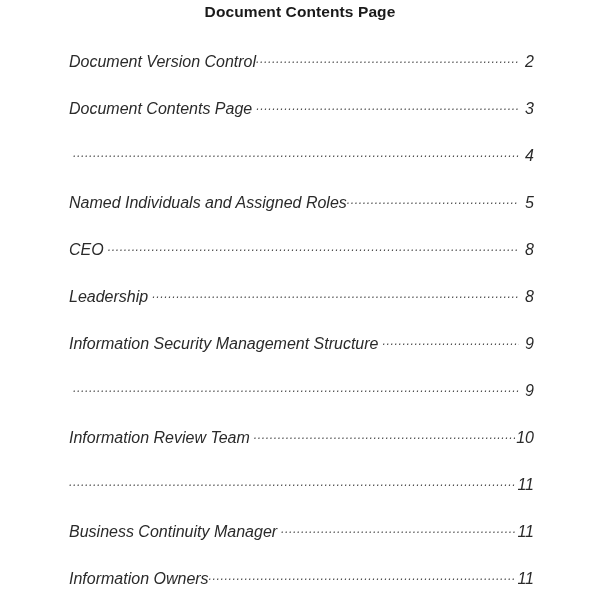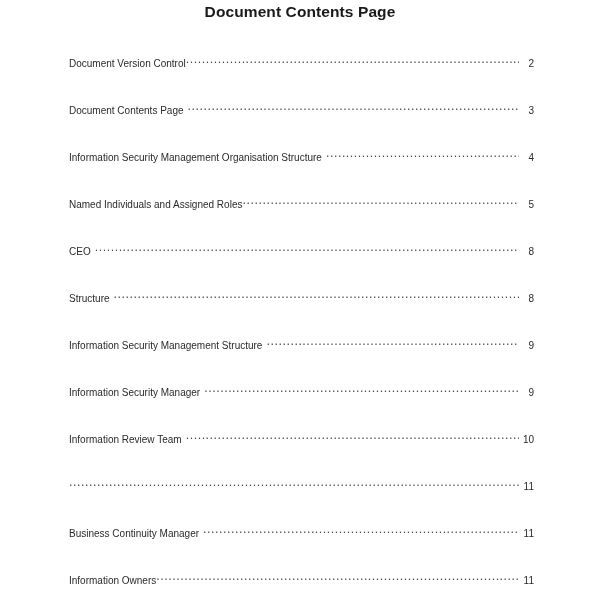--- a/index.html
+++ b/index.html
@@ -37,24 +37,25 @@
   .toc {
     position: absolute;
     left: 69px;
     top: 54px;
     width: 465px;
   }
   .toc-entry {
     display: flex;
     align-items: baseline;
     height: 47px;
-    font-size: 10px;
+    font-size: 16px;
     line-height: 16px;
     color: #2a2a2a;
     white-space: nowrap;
+    font-style: italic;
   }
   .toc-label {
     flex: 0 0 auto;
     color: #2a2a2a;
   }
   .toc-leader {
     flex: 1 1 auto;
     overflow: hidden;
     margin: 0 0 0 0;
     position: relative;
@@ -93,46 +94,44 @@
         <span class="toc-label">Document Version Control</span>
         <span class="toc-leader"></span>
         <span class="toc-page">2</span>
       </div>
       <div class="toc-entry gap-space">
         <span class="toc-label">Document Contents Page</span>
         <span class="toc-leader"></span>
         <span class="toc-page">3</span>
       </div>
       <div class="toc-entry gap-space">
-        <span class="toc-label">Information Security Management Organisation Structure</span>
         <span class="toc-leader"></span>
         <span class="toc-page">4</span>
       </div>
       <div class="toc-entry">
         <span class="toc-label">Named Individuals and Assigned Roles</span>
         <span class="toc-leader"></span>
         <span class="toc-page">5</span>
       </div>
       <div class="toc-entry gap-space">
         <span class="toc-label">CEO</span>
         <span class="toc-leader"></span>
         <span class="toc-page">8</span>
       </div>
       <div class="toc-entry gap-space">
-        <span class="toc-label">Structure</span>
+        <span class="toc-label">Leadership</span>
         <span class="toc-leader"></span>
         <span class="toc-page">8</span>
       </div>
       <div class="toc-entry gap-space">
         <span class="toc-label">Information Security Management Structure</span>
         <span class="toc-leader"></span>
         <span class="toc-page">9</span>
       </div>
       <div class="toc-entry gap-space">
-        <span class="toc-label">Information Security Manager</span>
         <span class="toc-leader"></span>
         <span class="toc-page">9</span>
       </div>
       <div class="toc-entry gap-space">
         <span class="toc-label">Information Review Team</span>
         <span class="toc-leader"></span>
         <span class="toc-page">10</span>
       </div>
       <div class="toc-entry">
         <span class="toc-leader"></span>

